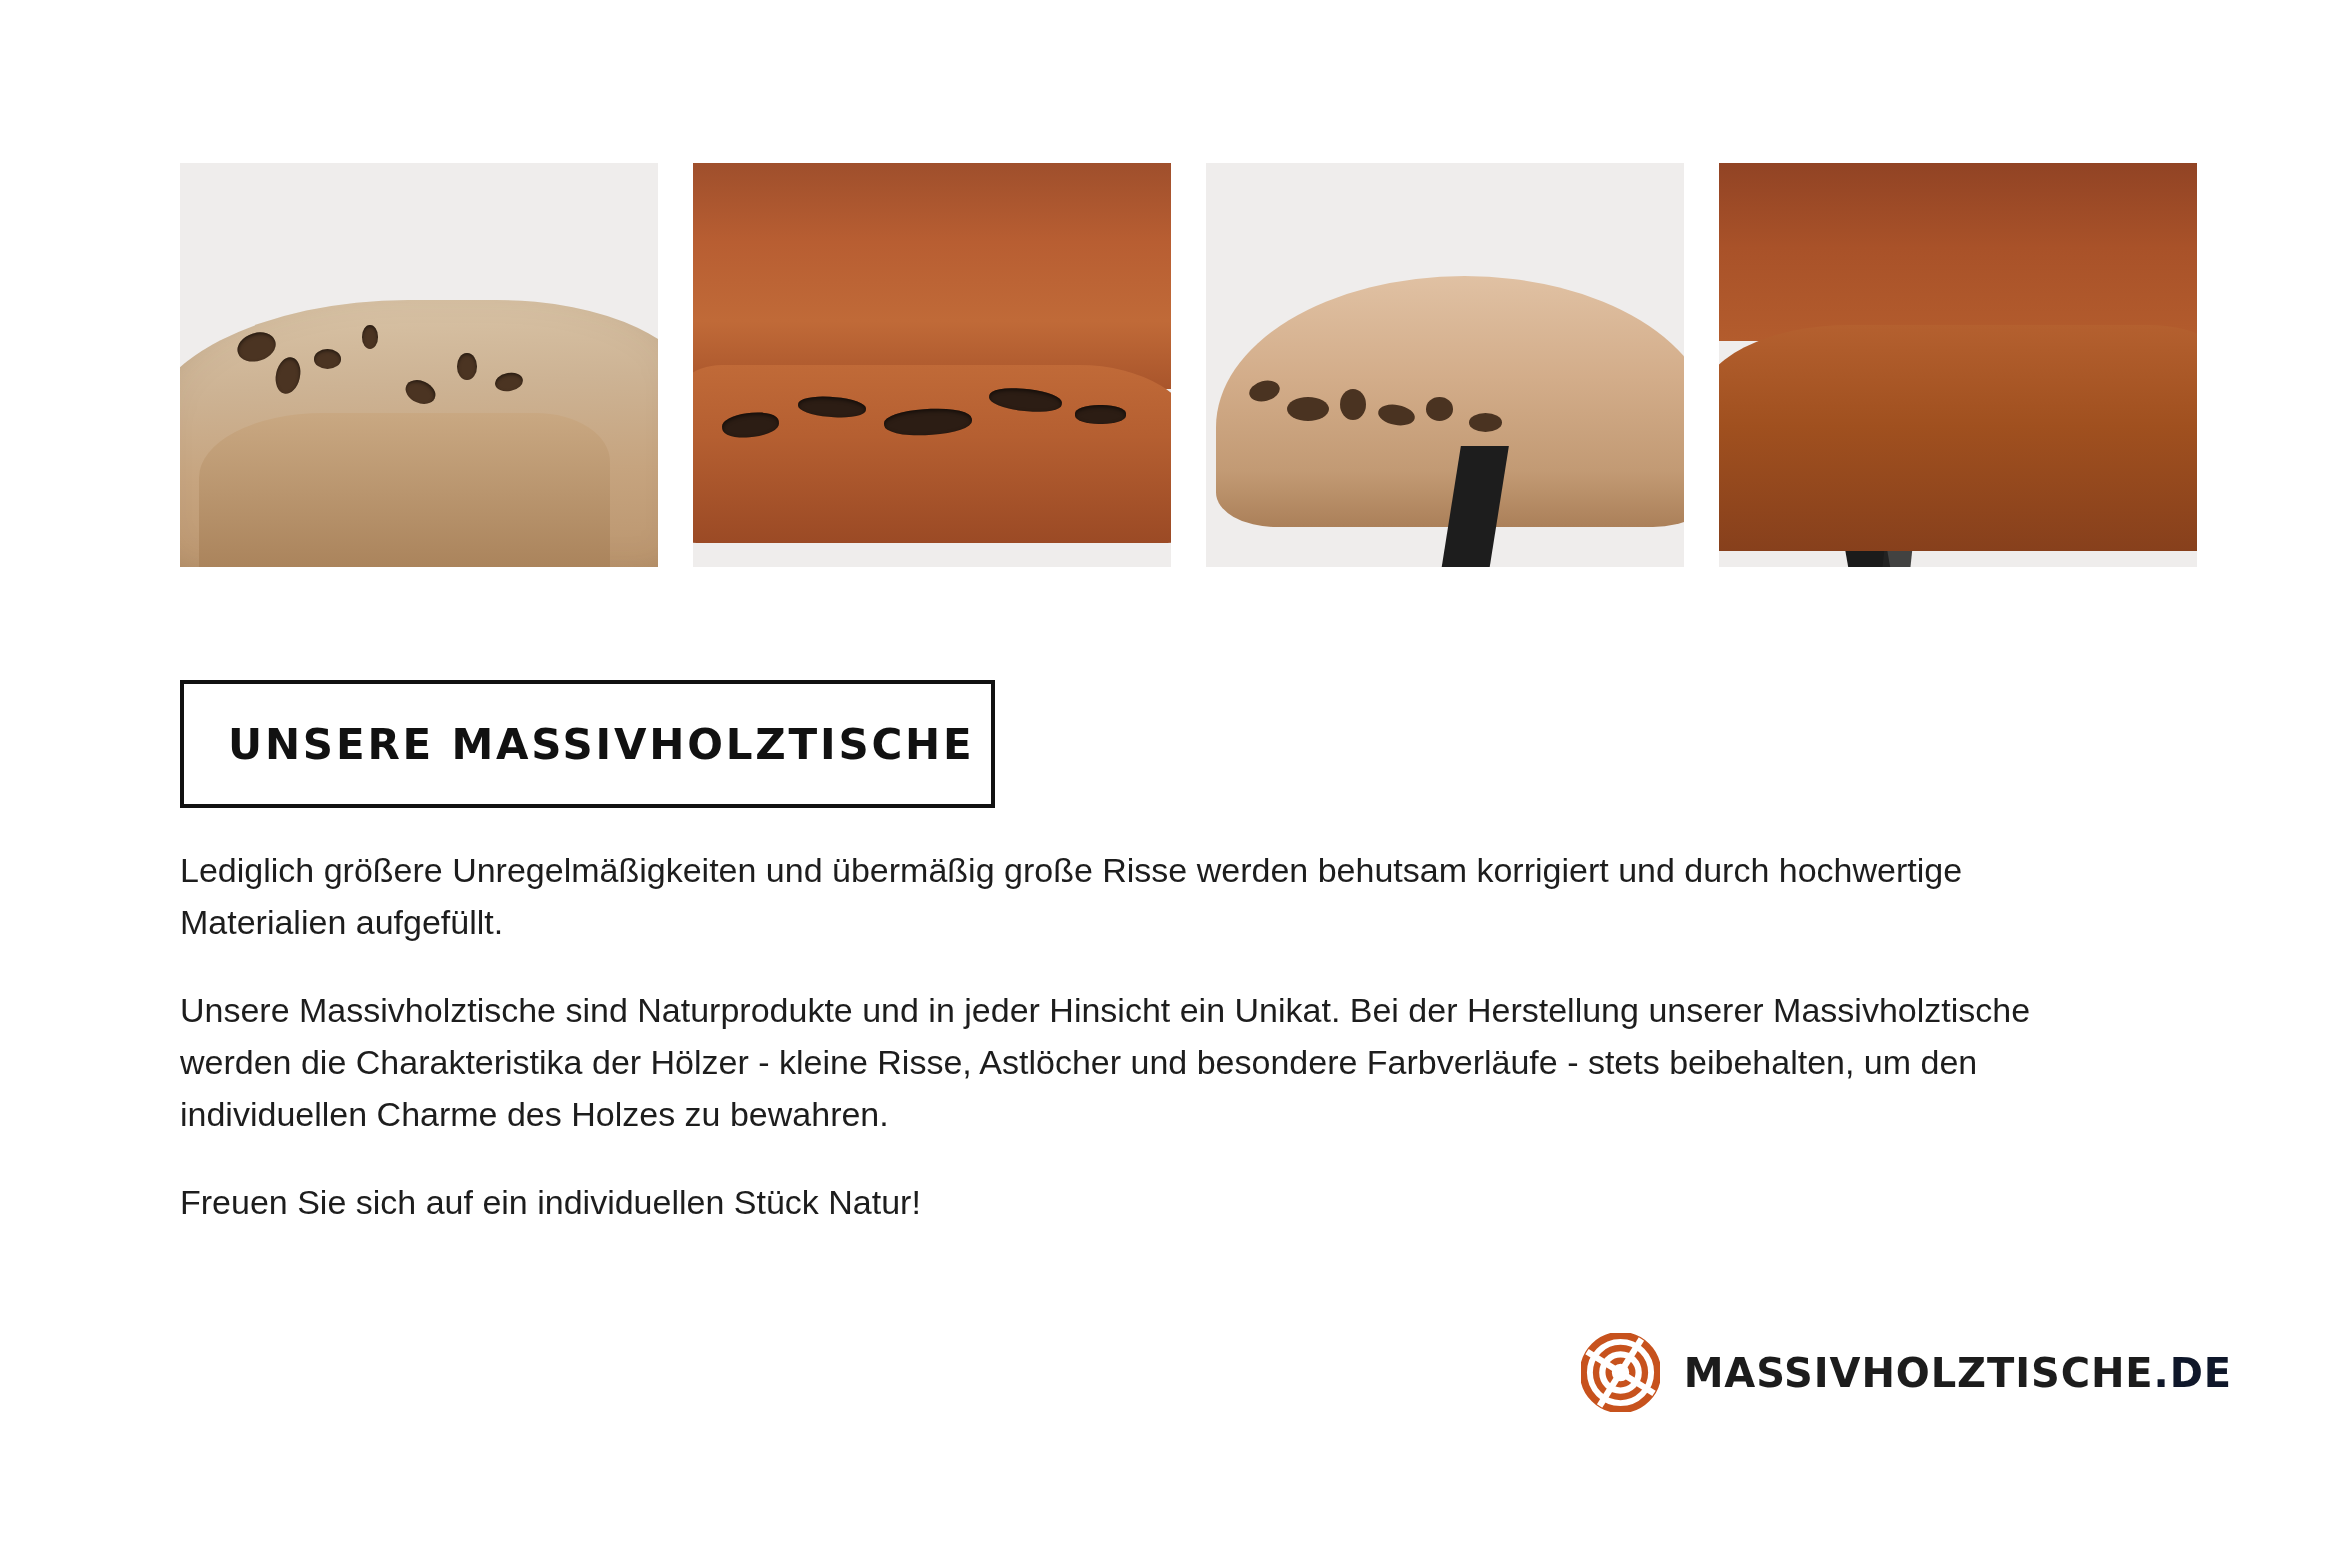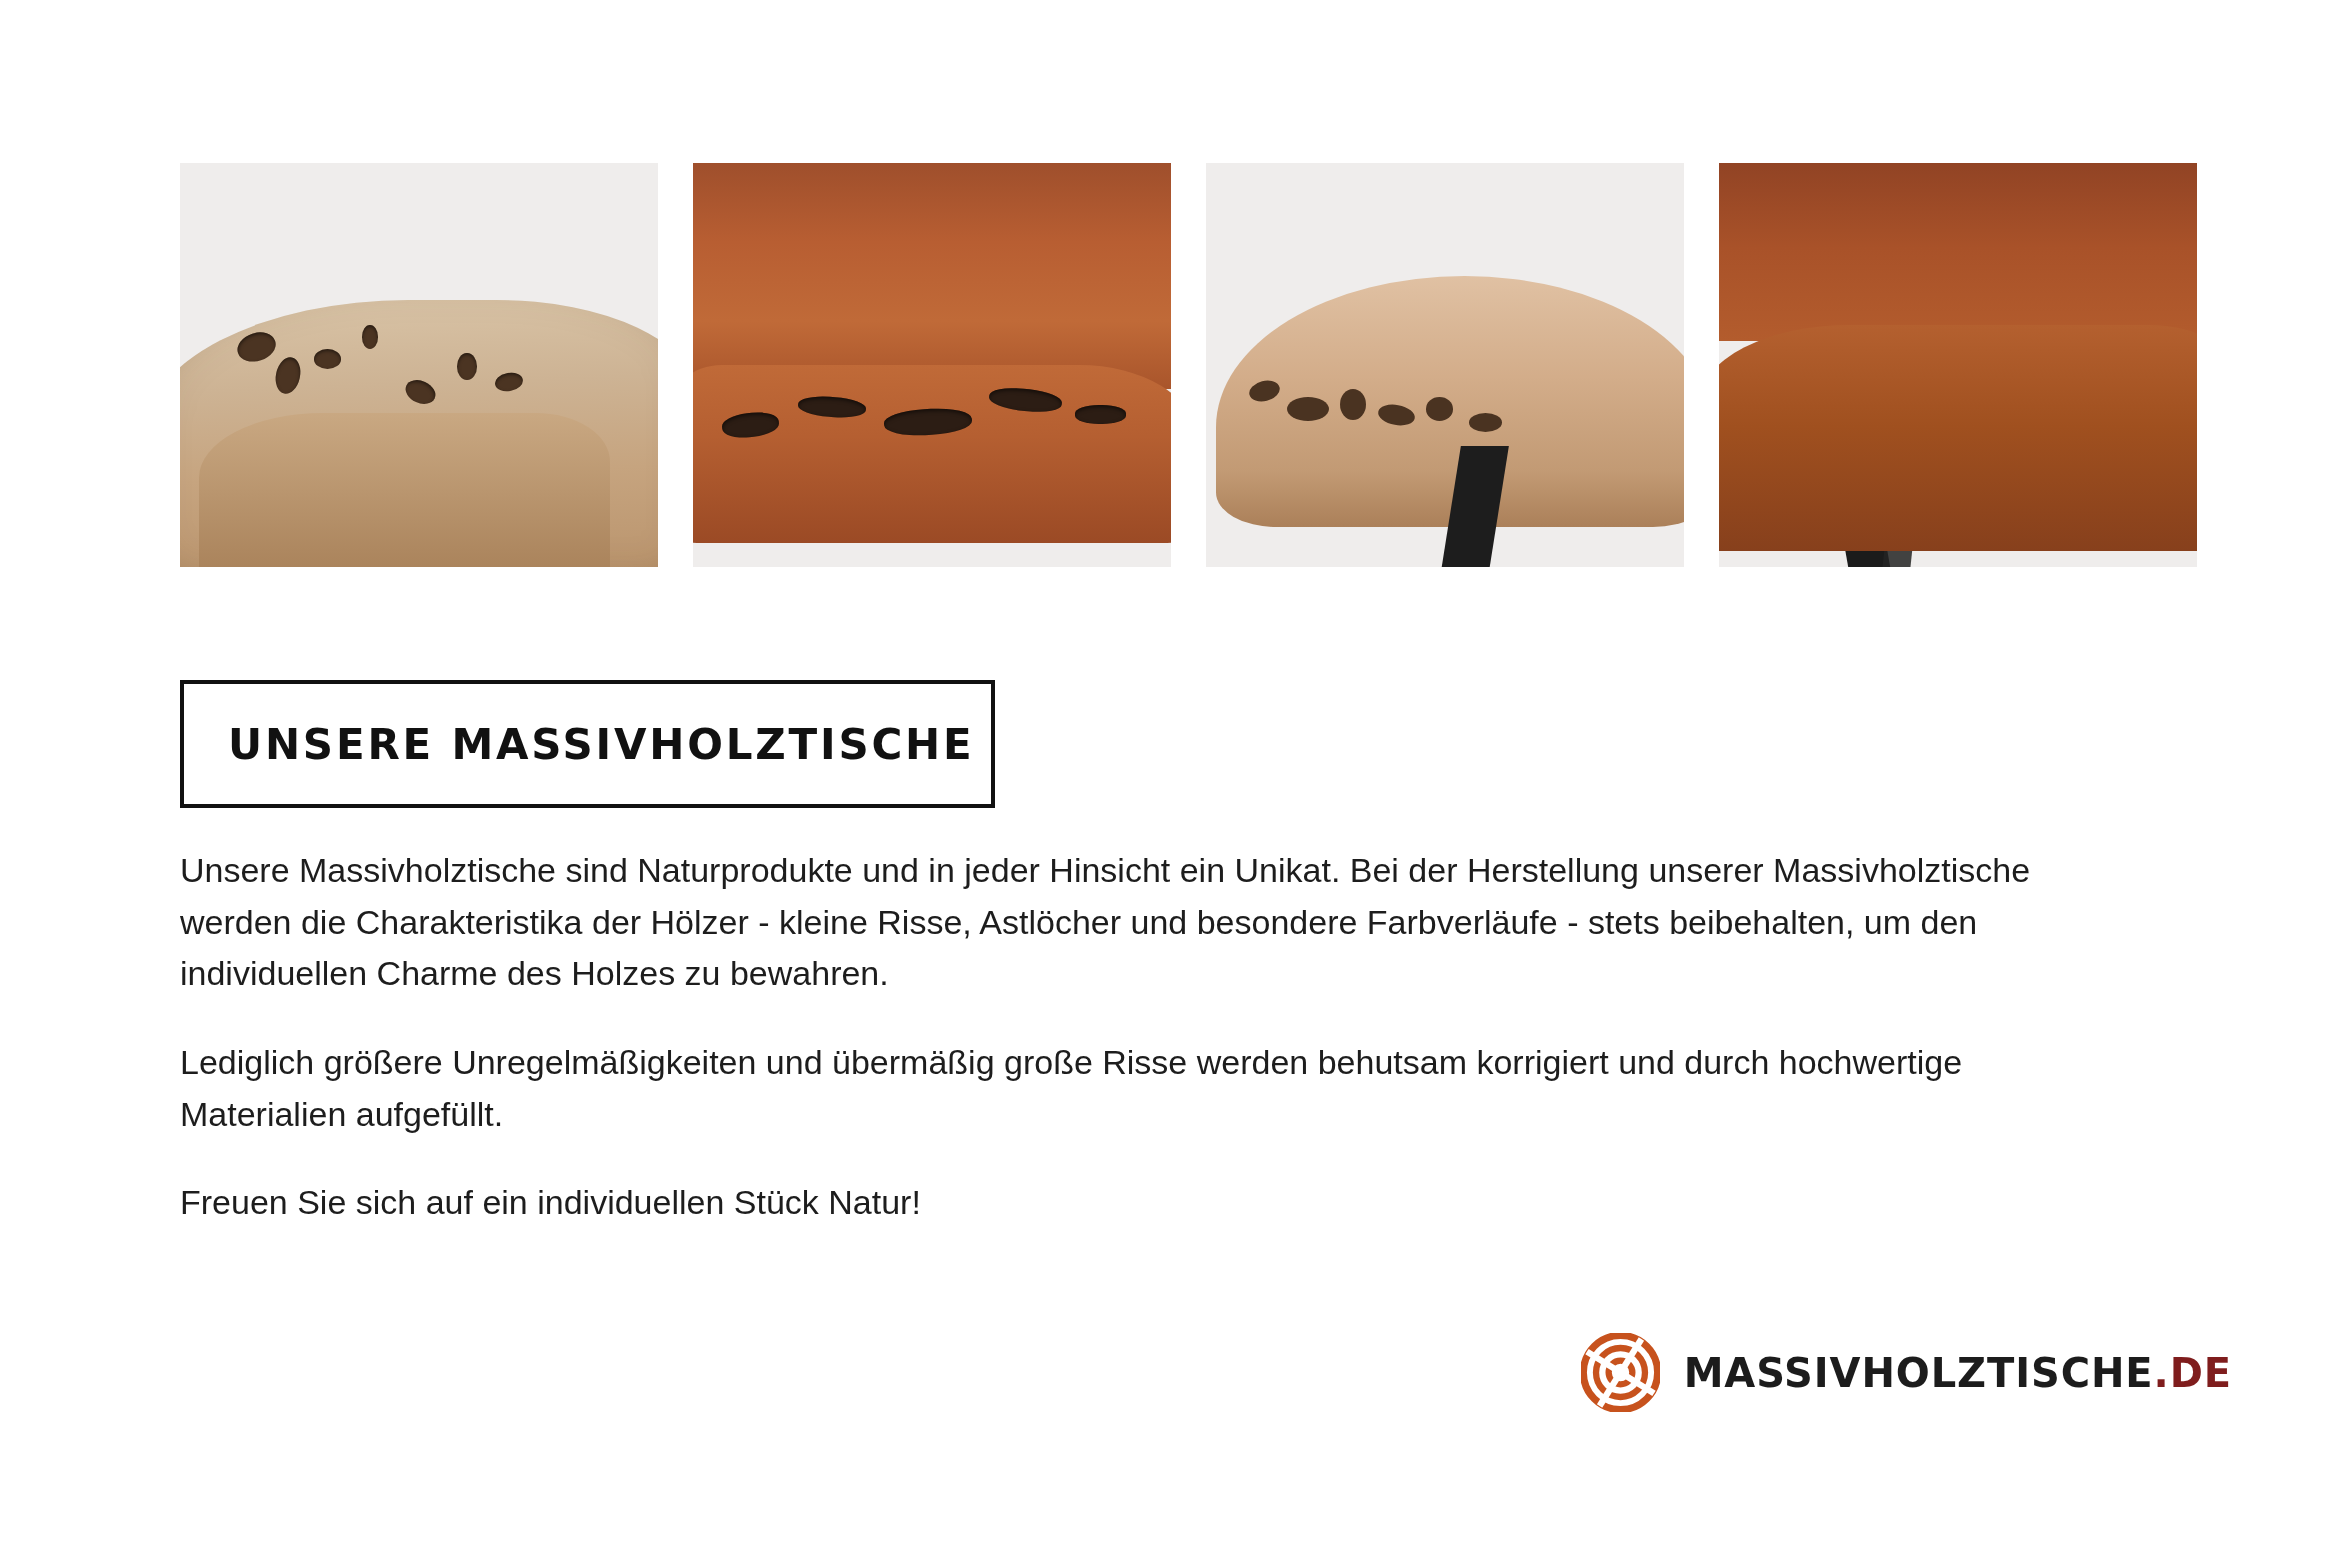--- a/index.html
+++ b/index.html
@@ -180,21 +180,21 @@
     flex: 0 0 79px;
   }
   .logo-text {
     font-size: 40px;
     font-weight: bold;
     letter-spacing: 0.9px;
     color: #1c1c1c;
     font-family: "DejaVu Sans", sans-serif;
     white-space: nowrap;
   }
-  .logo-text .tld { color: #7f1d1d; }
+  .logo-text .tld { color: #0f172a; }
 </style>
 </head>
 <body>
 
 <div class="gallery">
 
   <div class="photo p1">
     <div class="bg"></div>
     <div class="slab"></div>
     <div class="slab2"></div>
@@ -238,22 +238,22 @@
     <div class="edge"></div>
   </div>
 
 </div>
 
 <div class="heading-box">
   <span class="heading-text">UNSERE MASSIVHOLZTISCHE</span>
 </div>
 
 <div class="copy">
+  <p>Lediglich größere Unregelmäßigkeiten und übermäßig große Risse werden behutsam korrigiert und durch hochwertige Materialien aufgefüllt.</p>
   <p>Unsere Massivholztische sind Naturprodukte und in jeder Hinsicht ein Unikat. Bei der Herstellung unserer Massivholztische werden die Charakteristika der Hölzer - kleine Risse, Astlöcher und besondere Farbverläufe - stets beibehalten, um den individuellen Charme des Holzes zu bewahren.</p>
-  <p>Lediglich größere Unregelmäßigkeiten und übermäßig große Risse werden behutsam korrigiert und durch hochwertige Materialien aufgefüllt.</p>
   <p>Freuen Sie sich auf ein individuellen Stück Natur!</p>
 </div>
 
 <div class="logo">
   <span class="logo-mark">
     <svg viewBox="0 0 100 100" width="79" height="79" aria-hidden="true">
       <circle cx="50" cy="50" r="47" fill="none" stroke="#c7521d" stroke-width="9"></circle>
       <circle cx="50" cy="50" r="31" fill="none" stroke="#c7521d" stroke-width="8"></circle>
       <circle cx="50" cy="50" r="15" fill="none" stroke="#c7521d" stroke-width="8"></circle>
       <circle cx="50" cy="50" r="4" fill="#c7521d"></circle>

